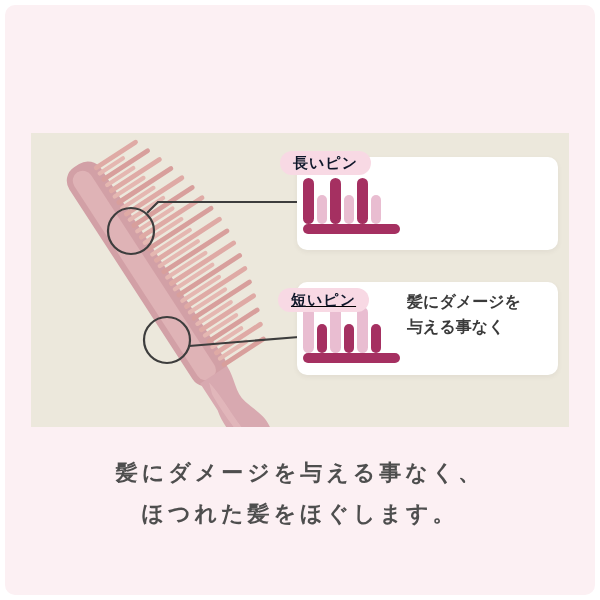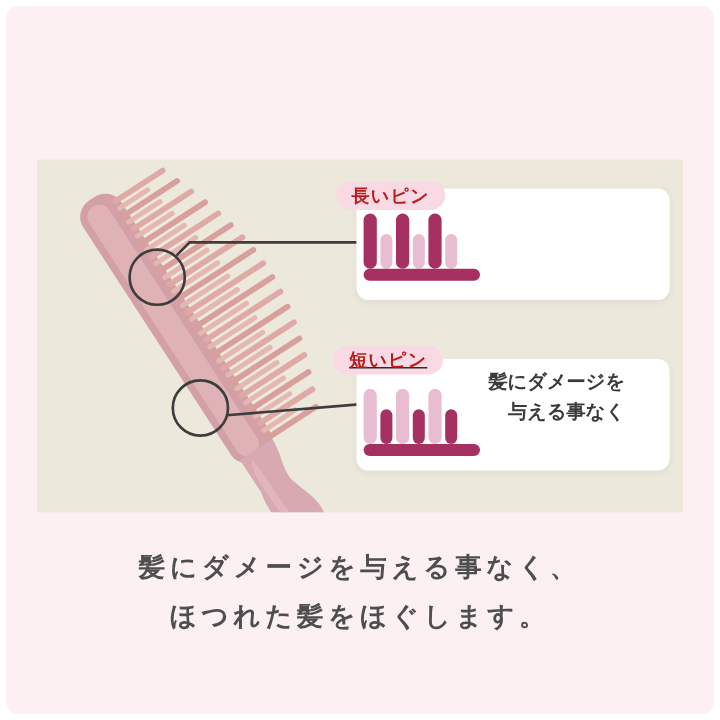--- a/index.html
+++ b/index.html
@@ -27,28 +27,28 @@
     position:absolute;left:31px;top:133px;width:538px;height:294px;
     background:#ece8dc;overflow:hidden;
   }
   .photo-panel svg{position:absolute;left:0;top:0;width:538px;height:294px;display:block;}
   
   .card{
     position:absolute;width:261px;height:93px;background:#ffffff;border-radius:10px;
     box-shadow:0 2px 5px rgba(90,70,70,0.07);z-index:1;
   }
   .card1{left:297px;top:157px;}
-  .card2{left:297px;top:299px;text-align:right;}
+  .card2{left:297px;top:282px;}
   .tag-pill{
     position:absolute;height:24px;padding:0 13px;background:#f8d9e4;border-radius:12px;
     display:flex;align-items:center;justify-content:center;z-index:2;
   }
   .tag1{left:280px;top:151px;}
   .tag2{left:278px;top:288px;text-decoration:underline;}
-  .tag-pill span{color:#b91c1c;font-size:15px;font-weight:bold;letter-spacing:1px;white-space:nowrap;}
+  .tag-pill span{color:#0f172a;font-size:15px;font-weight:bold;letter-spacing:1px;white-space:nowrap;}
   
   .pin-icon{
     position:absolute;width:97px;height:57px;
     display:flex;align-items:flex-end;gap:3px;padding-bottom:10px;box-sizing:border-box;
   }
   .icon1{left:6px;top:20px;}
   .icon2{left:6px;top:24px;}
   .pin-bar{display:block;width:10.5px;border-radius:5.5px;}
   .pin-bar.tall{height:46px;}
   .pin-bar.short{height:29px;}

